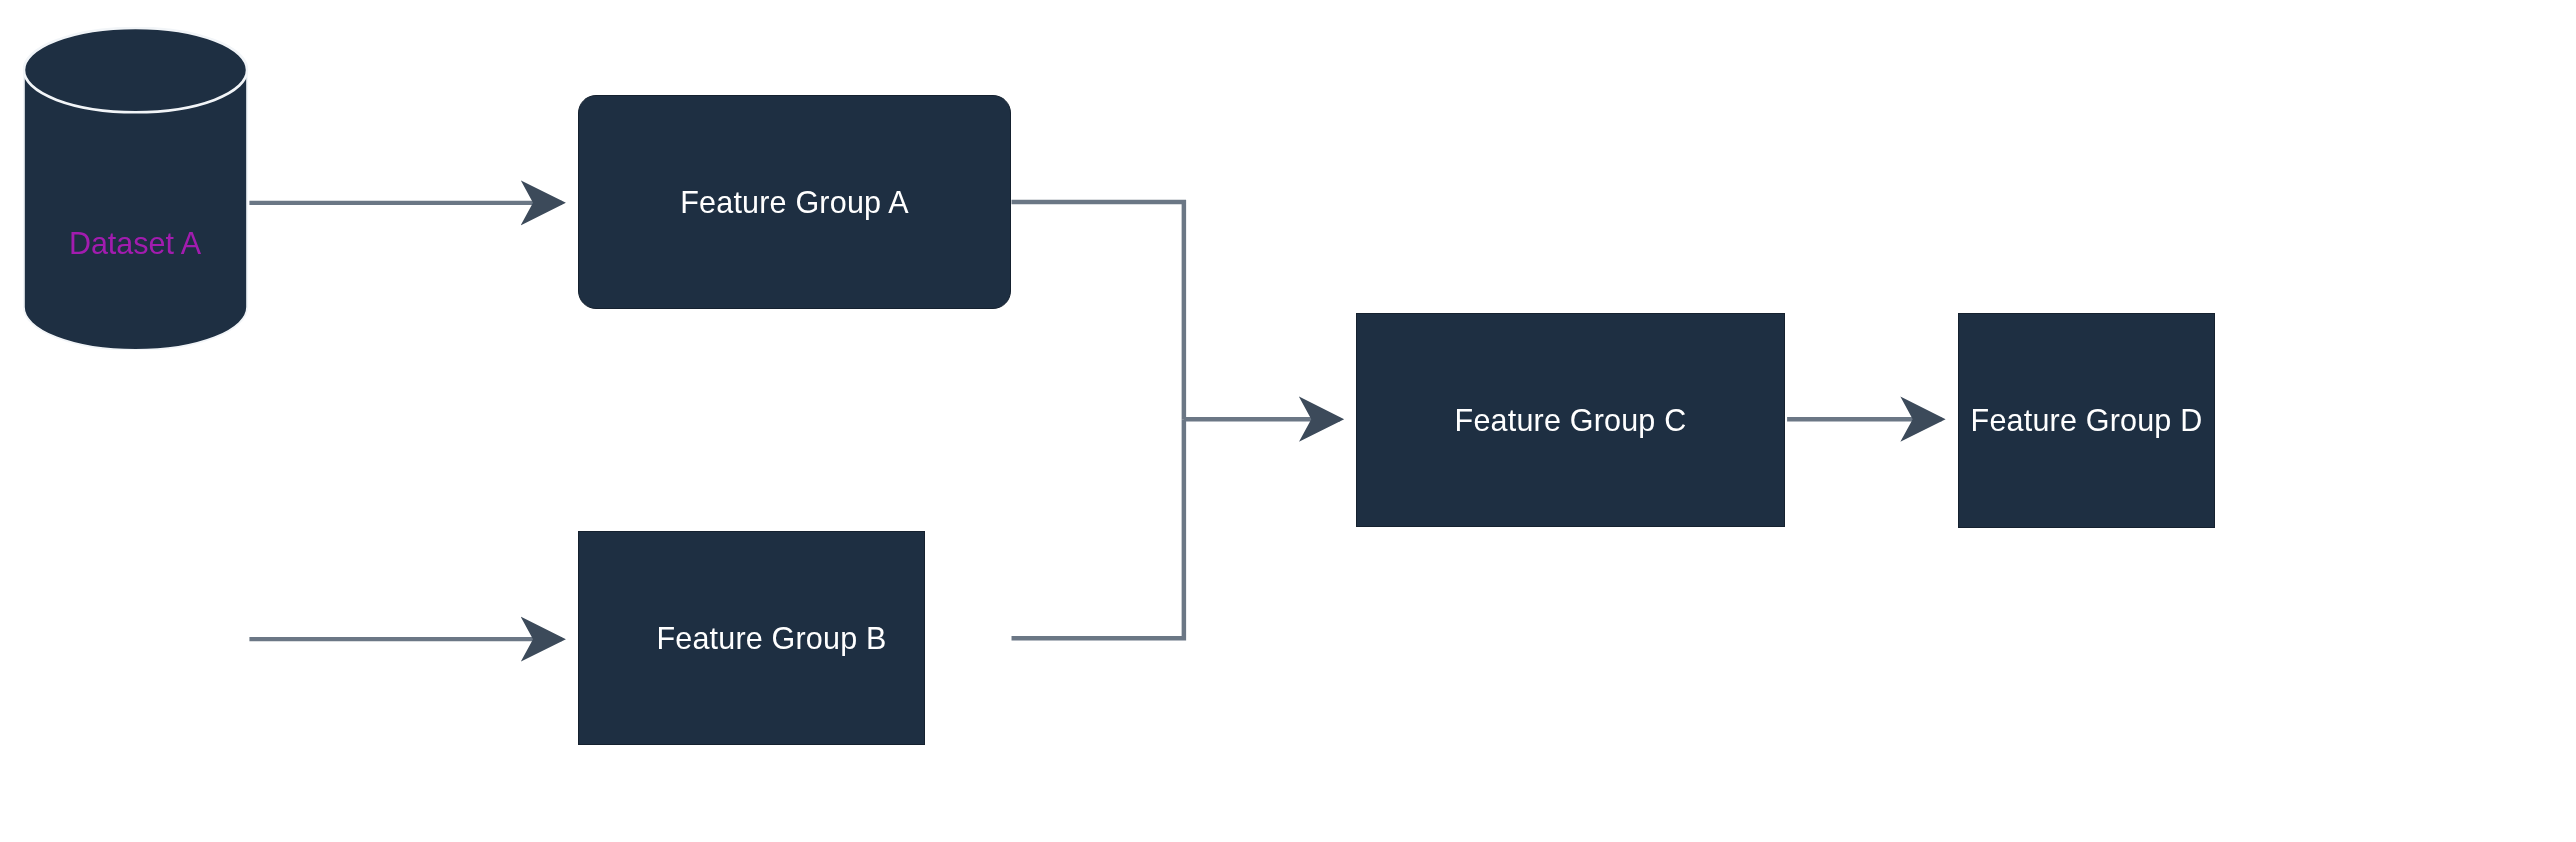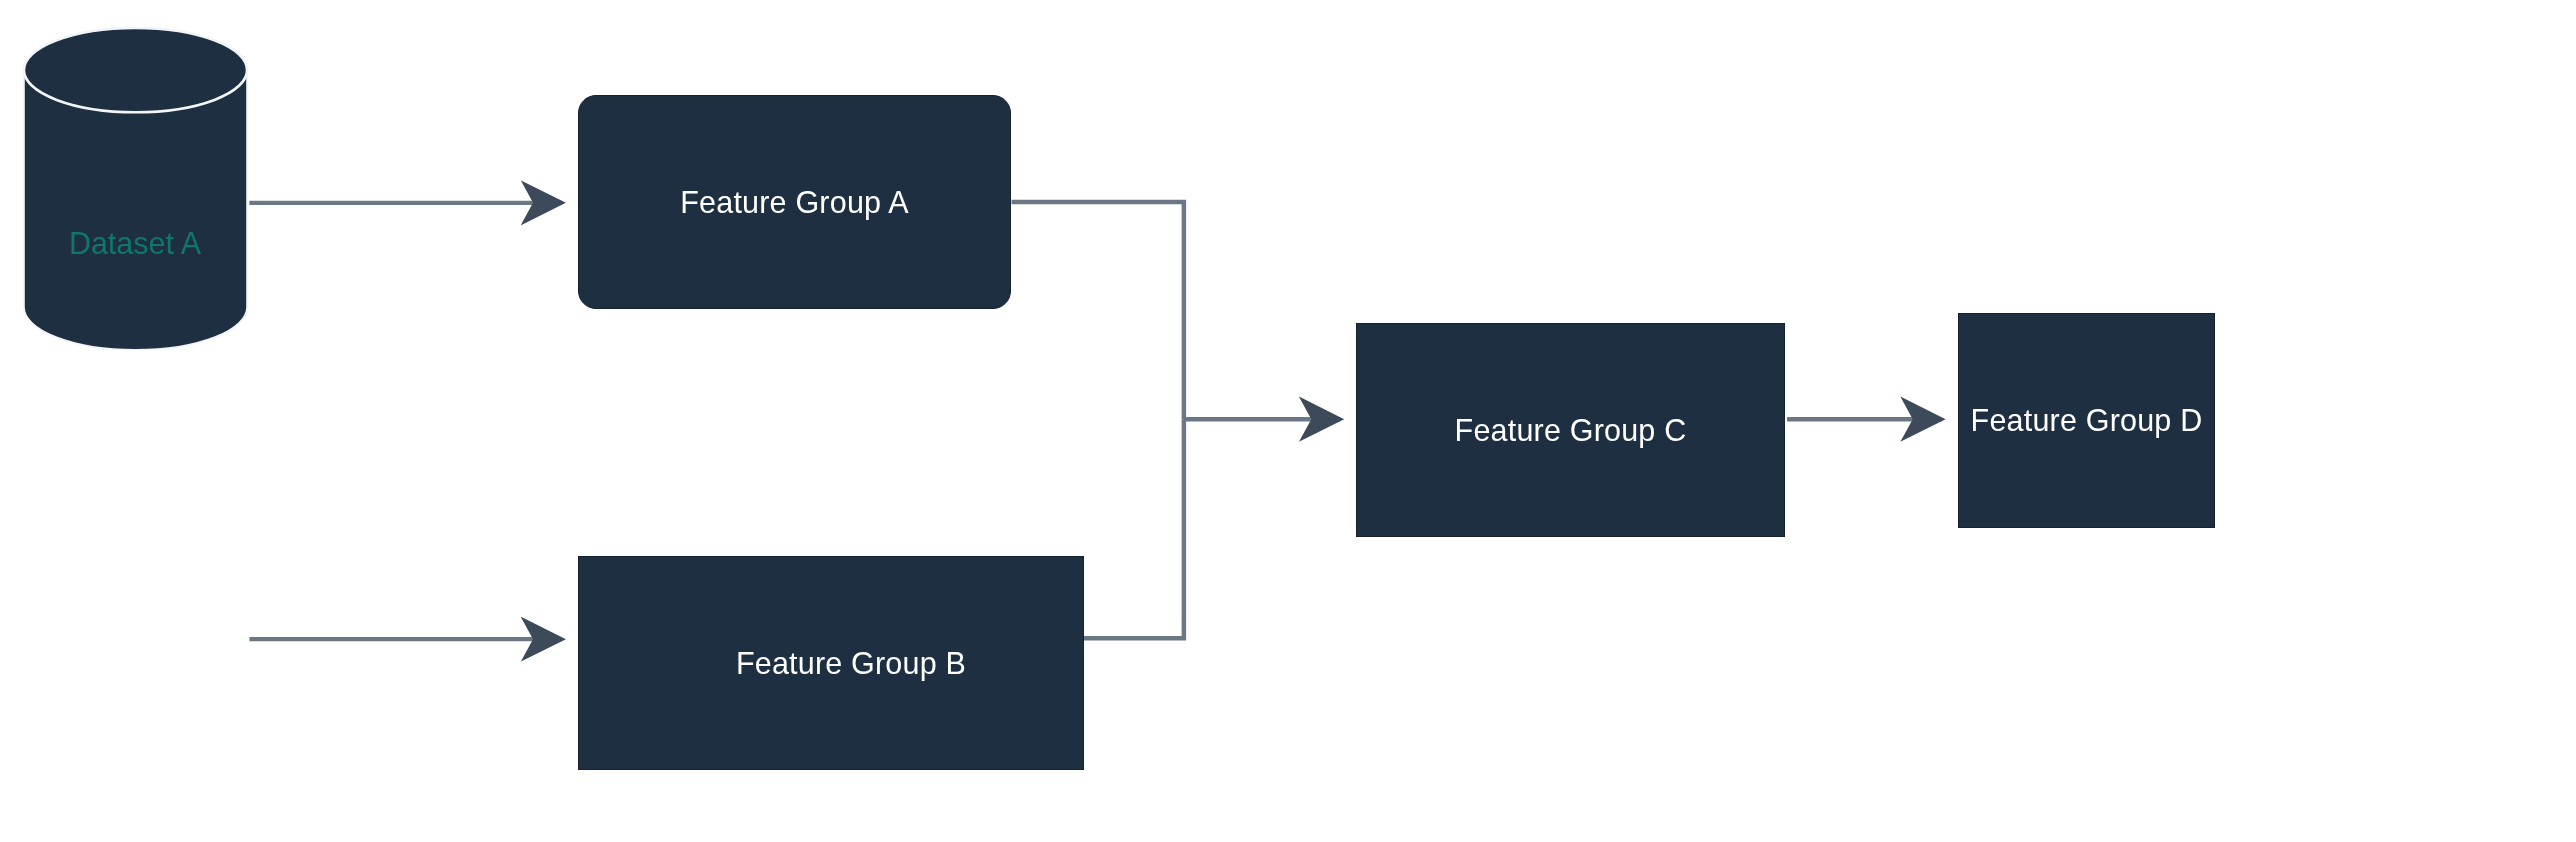--- a/index.html
+++ b/index.html
@@ -48,33 +48,33 @@
   }
   .cylinder .cyl-svg {
     position: absolute;
     left: 0;
     top: 0;
     width: 100%;
     height: 100%;
   }
   .cylinder .node-label {
     position: relative;
-    color: #0f766e;
+    color: #a21caf;
     font-size: 30.5px;
     font-weight: 400;
     white-space: nowrap;
     text-align: center;
     z-index: 2;
   }
   
   #node-dataset-a { left: 22.5px;   top: 27px;  width: 225px; height: 323px; }
   #node-dataset-b { left: 22.5px;   top: 494px; width: 225px; height: 323px; }
   #node-fg-a      { left: 578px;  top: 95px; width: 433px; height: 214px; border-radius: 18px; }
-  #node-fg-b      { left: 578px;  top: 556px; width: 506px; height: 214px; padding-left: 40px; }
-  #node-fg-c      { left: 1356px; top: 313px; width: 429px; height: 214px; margin-top: 10px; }
+  #node-fg-b      { left: 578px;  top: 531px; width: 347px; height: 214px; padding-left: 40px; }
+  #node-fg-c      { left: 1356px; top: 313px; width: 429px; height: 214px; }
   #node-fg-d      { left: 1958px; top: 313px; width: 257px; height: 215px; align-items: center; }
   
   #node-dataset-a .node-label { margin-top: 110px; }
   #node-dataset-b .node-label { margin-top: 110px; }
 </style>
 </head>
 <body>
 
 <div id="canvas">
 

